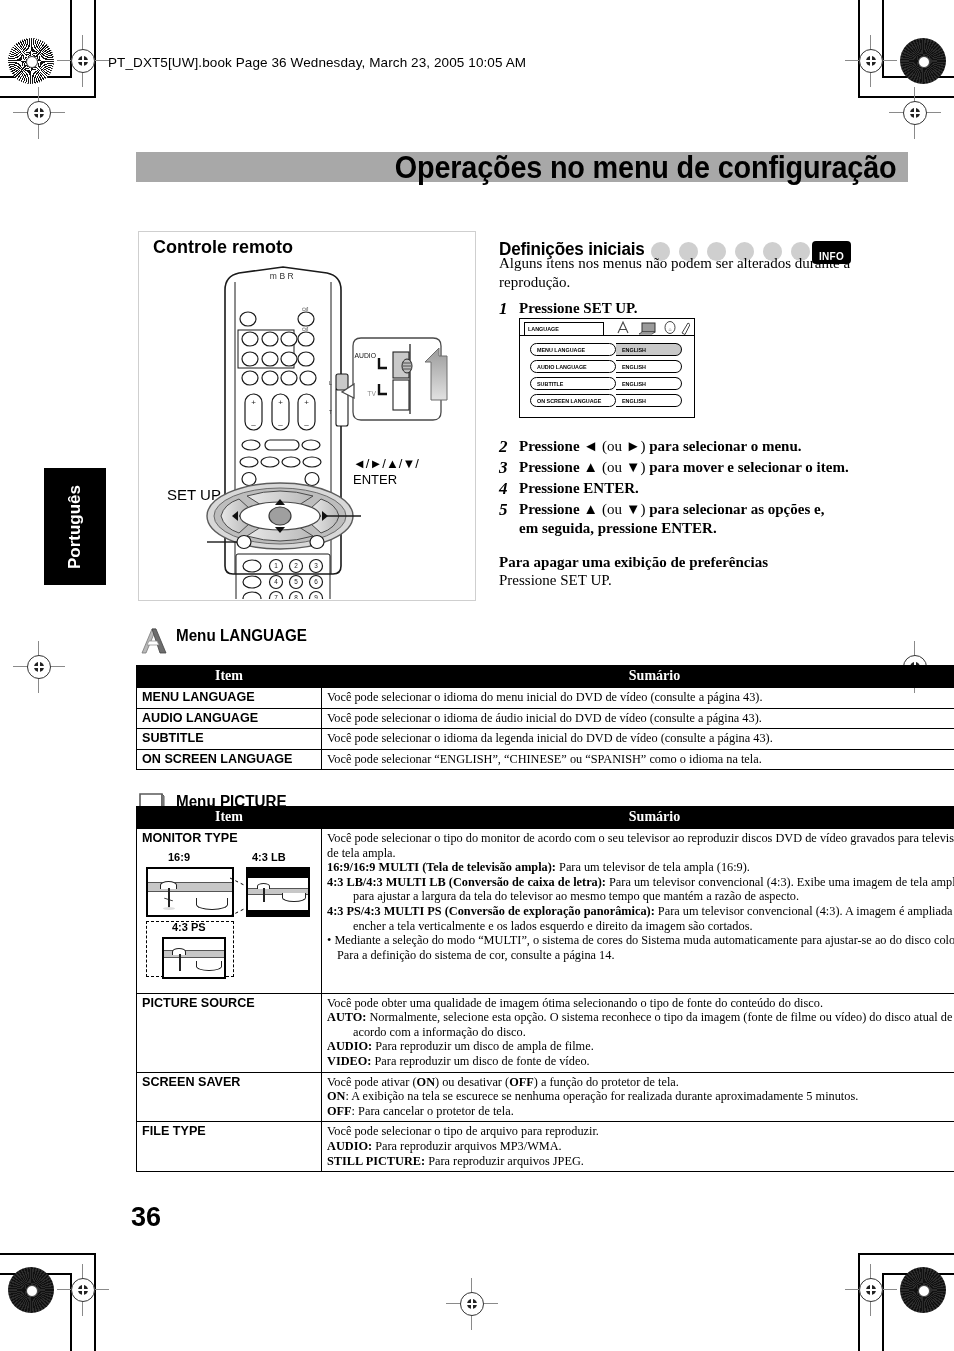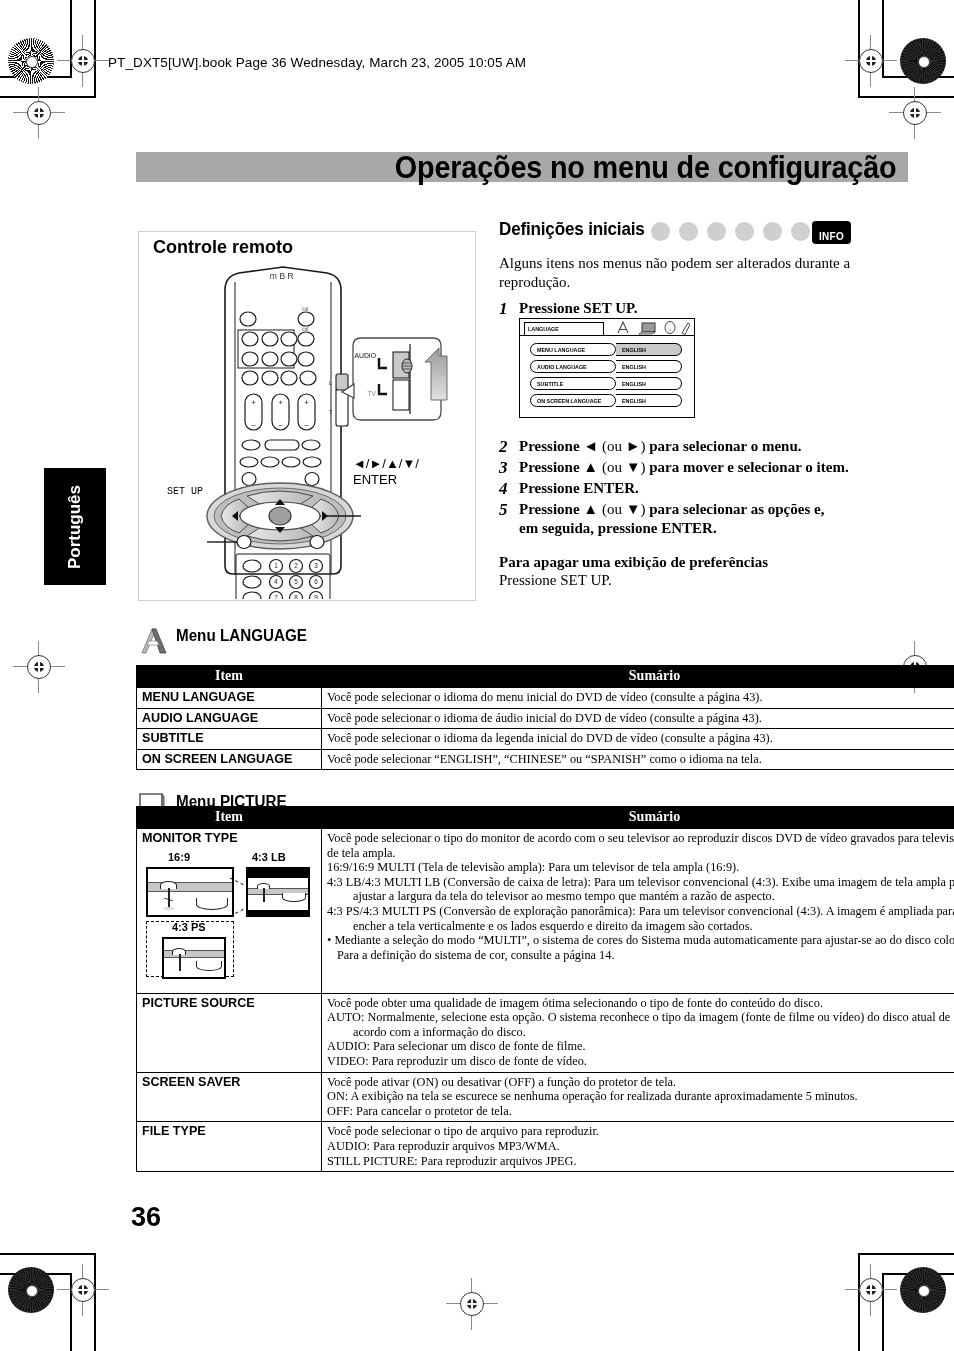--- a/index.html
+++ b/index.html
@@ -74,30 +74,30 @@
     position:absolute; left:138px; top:231px; width:338px; height:370px;
     background:#fff; border:1px solid #cfcfcf;
   }
   .remote-panel .caption {
     position:absolute; left:14px; top:5px;
     font-family:"Liberation Sans", sans-serif;
     font-weight:bold; font-size:18px;
   }
   .lbl-setup {
     position:absolute; left:167px; top:486px;
-    font-family:Liberation Mono, monospace; font-size:10px;
+    font-family:Liberation Sans, sans-serif; font-size:15px;
   }
   .lbl-enter {
     position:absolute; left:353px; top:456px;
     font-family:"Liberation Sans", sans-serif; font-size:13px; line-height:16px;
   }
 
   
   .sec-head {
-    position:absolute; left:499px; top:219px; width:352px; height:22px;
+    position:absolute; left:499px; top:239px; width:352px; height:22px;
   }
   .sec-head .h {
     font-family:"Liberation Sans", sans-serif; font-weight:bold;
     font-size:18px; letter-spacing:-0.2px; position:absolute; left:0; top:0;
     transform:scaleX(0.95); transform-origin:left center;
   }
   .media-dots { position:absolute; left:152px; top:2px; }
   .media-dots i {
     display:inline-block; width:19px; height:19px; border-radius:50%;
     background:#cfcfcf; margin-right:5px; vertical-align:middle;
@@ -183,21 +183,21 @@
   }
   table.spec td {
     border:1.4px solid #000; vertical-align:top;
     padding:2px 4px 3px 5px; font-size:12.3px; line-height:14.6px;
   }
   table.spec td.itemcell {
     font-family:"Liberation Sans", sans-serif;
     font-weight:bold; font-size:12.6px; padding-left:5px;
   }
   .col-item { width:185px; }
-  b.inl { font-weight:normal; }
+  b.inl { font-weight:bold; }
   .hang { display:block; padding-left:26px; text-indent:-26px; }
   .bullet { display:block; padding-left:10px; text-indent:-10px; }
 
   
   .mt-wrap { position:relative; width:176px; height:140px; margin-top:4px; }
   .mt-cap {
     position:absolute; font-family:"Liberation Sans", sans-serif;
     font-weight:bold; font-size:11px;
   }
   .thumb { position:absolute; border:2px solid #000; background:#fff; overflow:hidden; }
@@ -671,21 +671,21 @@
       <span class="hang"><b class="inl">4:3 PS/4:3 MULTI PS (Conversão de exploração panorâmica):</b><span> Para um televisor convencional (4:3). A imagem é ampliada para encher a tela verticalmente e os lados esquerdo e direito da imagem são cortados.</span></span>
       <span class="bullet">• Mediante a seleção do modo “MULTI”, o sistema de cores do Sistema muda automaticamente para ajustar-se ao do disco colocado. Para a definição do sistema de cor, consulte a página 14.</span>
     </td>
   </tr>
 
   <tr>
     <td class="itemcell">PICTURE SOURCE</td>
     <td>
       <span>Você pode obter uma qualidade de imagem ótima selecionando o tipo de fonte do conteúdo do disco.</span>
       <span class="hang"><b class="inl">AUTO:</b><span> Normalmente, selecione esta opção. O sistema reconhece o tipo da imagem (fonte de filme ou vídeo) do disco atual de acordo com a informação do disco.</span></span>
-      <span class="hang"><b class="inl">AUDIO:</b><span> Para selecionar um disco de fonte de filme.</span></span>
+      <span class="hang"><b class="inl">AUDIO:</b><span> Para reproduzir um disco de ampla de filme.</span></span>
       <span class="hang"><b class="inl">VIDEO:</b><span> Para reproduzir um disco de fonte de vídeo.</span></span>
     </td>
   </tr>
 
   <tr>
     <td class="itemcell">SCREEN SAVER</td>
     <td>
       <span><span>Você pode ativar (</span><b class="inl">ON</b><span>) ou desativar (</span><b class="inl">OFF</b><span>) a função do protetor de tela.</span></span>
       <span class="hang"><b class="inl">ON</b><span>: A exibição na tela se escurece se nenhuma operação for realizada durante aproximadamente 5 minutos.</span></span>
       <span class="hang"><b class="inl">OFF</b><span>: Para cancelar o protetor de tela.</span></span>

